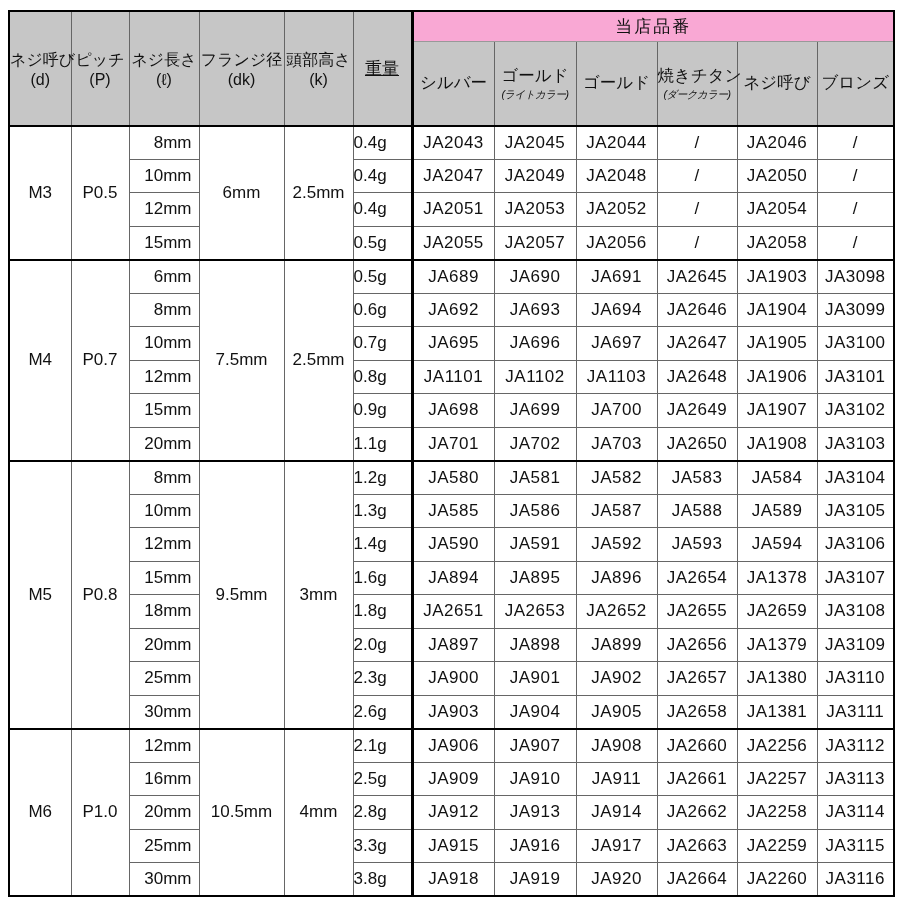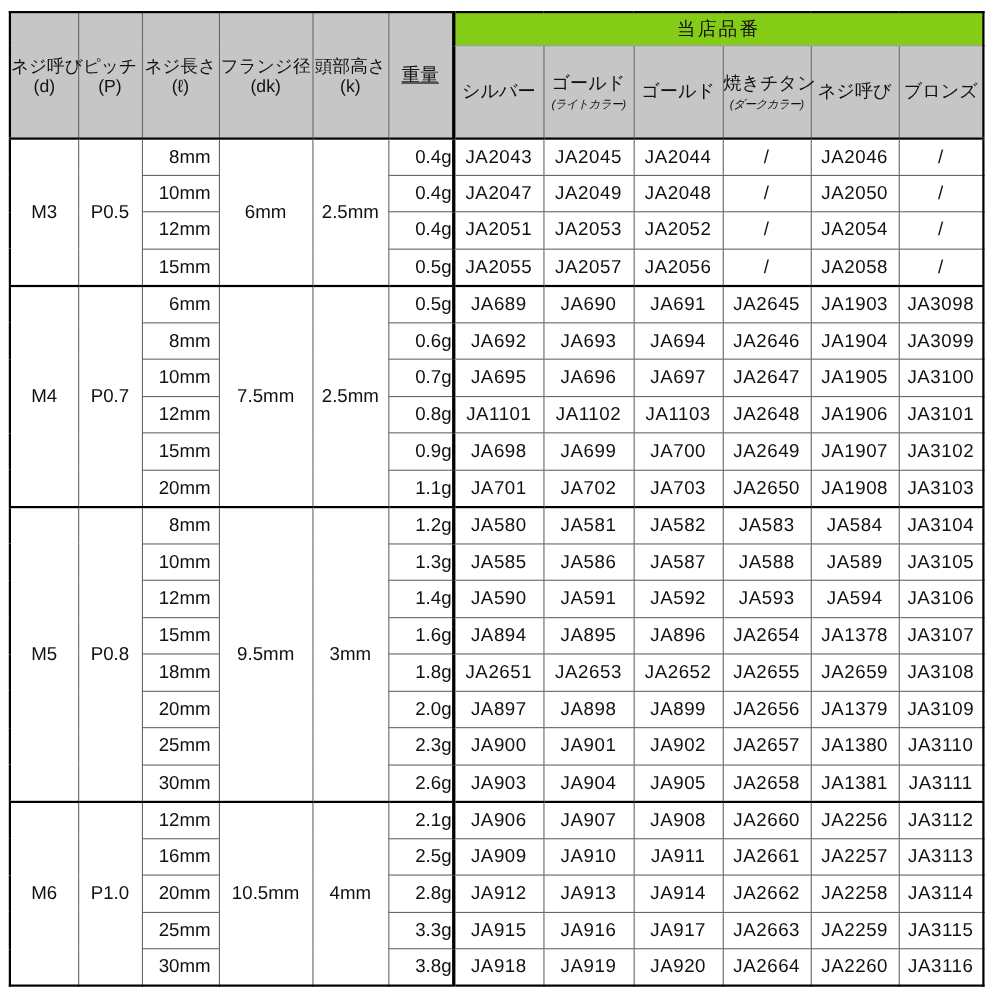--- a/index.html
+++ b/index.html
@@ -25,21 +25,21 @@
     font-weight: normal;
     white-space: nowrap;
     overflow: visible;
     text-align: center;
     vertical-align: middle;
   }
   thead th { background: #c6c6c6; }
 
   
   th.group {
-    background: #84cc16;
+    background: #f9a8d4;
     height: 30px;
     font-size: 17px;
     letter-spacing: 2px;
     border-left: 3px solid #000;
     border-bottom: 1px solid #999;
   }
 
   
   th.spec-th { height: 101px; border-bottom: 2px solid #000; }
   th.spec-th .hwrap {
@@ -53,21 +53,21 @@
 
   
   th.color-th { height: 71px; border-bottom: 2px solid #000; font-size: 16.5px; }
   th.color-th .cwrap { display: flex; flex-direction: column; justify-content: center; height: 83px; }
   th.color-th .sub { font-size: 10.5px; letter-spacing: -0.5px; margin-top: 1px; font-style: italic; }
 
   tbody tr { height: 33.5px; }
   tbody td { font-size: 17px; background: #fff; }
 
   td.len { text-align: right; padding-right: 7px; }
-  td.wt  { text-align: right; }
+  td.wt  { text-align: left; }
   td.part { text-align: center; letter-spacing: 0.5px; }
 
   .pb-first { border-left: 3px solid #000 !important; }
   tr.section-top td { border-top: 2px solid #000; }
 </style>
 </head>
 <body>
 
 <div class="page">
   <table class="spec">

